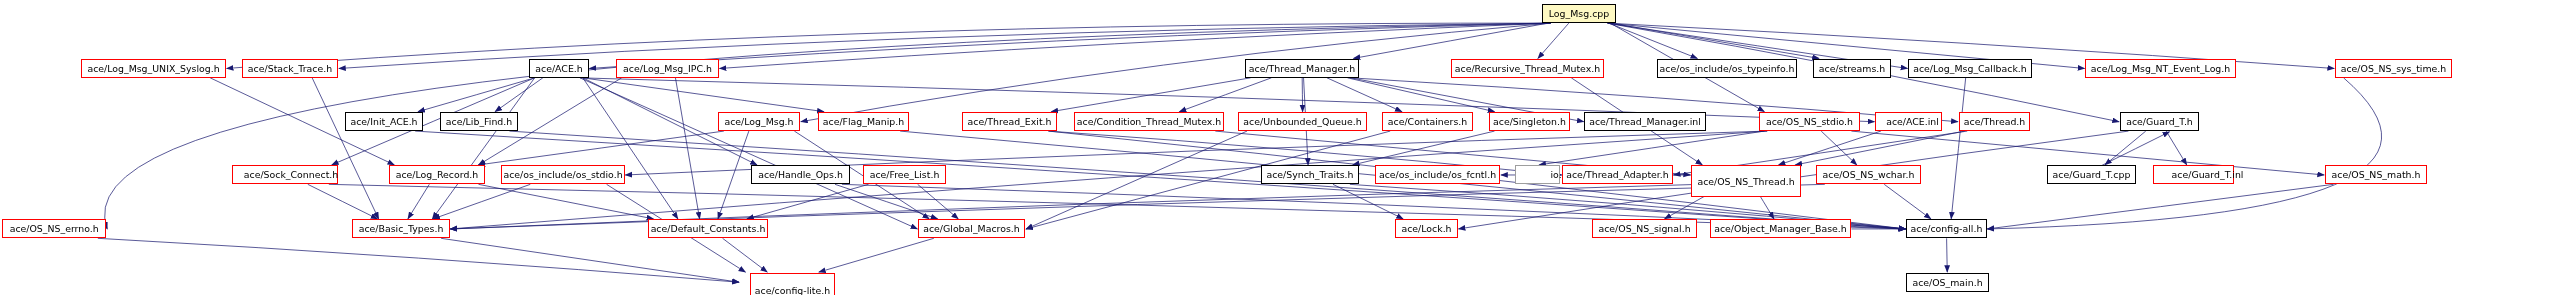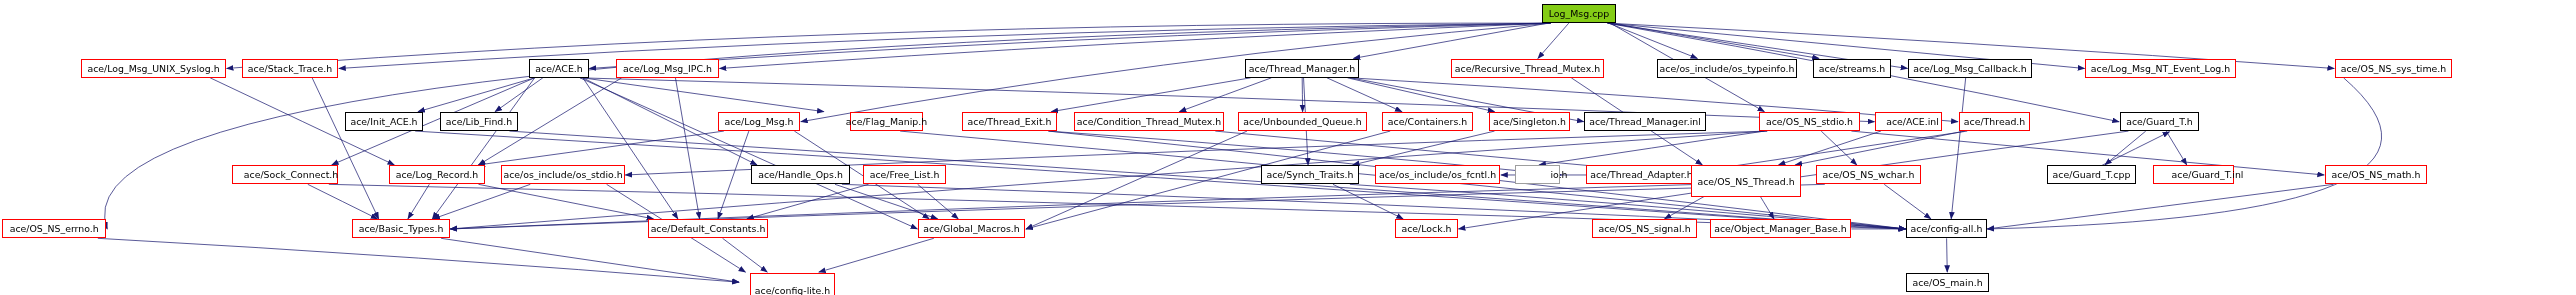--- a/index.html
+++ b/index.html
@@ -12,21 +12,21 @@
     background:#ffffff;
     border:0.7px solid #000000;
     font-family:"DejaVu Sans","Liberation Sans",sans-serif;
     font-size:9.4px;
     color:#000000;
     white-space:nowrap;
     z-index:2;
   }
   .node.truncated{border-color:#ff0000;}
   .node.external{border-color:#9e9e9e;}
-  .node.root{background:#84cc16;border-color:#000000;}
+  .node.root{background:#fef9c3;border-color:#000000;}
 </style>
 </head>
 <body>
 
 <div id="canvas">
   <svg id="edge-layer" width="2576" height="296" viewBox="0 0 3580 411" xmlns="http://www.w3.org/2000/svg">
     <defs>
       <marker id="arrow" markerUnits="userSpaceOnUse" markerWidth="12" markerHeight="9" refX="9.5" refY="4" orient="auto">
         <path d="M0,0 L10.5,4 L0,8 z" fill="#191970"></path>
       </marker>
@@ -131,40 +131,40 @@
       <div class="node normal" style="left: 1245px; top: 59px; width: 114px; height: 18.7px;">ace/Thread_Manager.h</div>
       <div class="node truncated" style="left: 1451px; top: 59px; width: 153px; height: 18.7px;">ace/Recursive_Thread_Mutex.h</div>
       <div class="node normal" style="left: 1657px; top: 59px; width: 140px; height: 18.7px;">ace/os_include/os_typeinfo.h</div>
       <div class="node normal" style="left: 1813px; top: 59px; width: 78px; height: 18.7px;">ace/streams.h</div>
       <div class="node normal" style="left: 1908px; top: 59px; width: 124px; height: 18.7px;">ace/Log_Msg_Callback.h</div>
       <div class="node truncated" style="left: 2085px; top: 59px; width: 151px; height: 18.7px;">ace/Log_Msg_NT_Event_Log.h</div>
       <div class="node truncated" style="left: 2335px; top: 59px; width: 117px; height: 18.7px;">ace/OS_NS_sys_time.h</div>
       <div class="node normal" style="left: 345px; top: 112px; width: 78px; height: 18.7px;">ace/Init_ACE.h</div>
       <div class="node normal" style="left: 440px; top: 112px; width: 78px; height: 18.7px;">ace/Lib_Find.h</div>
       <div class="node truncated" style="left: 718px; top: 112px; width: 82px; height: 18.7px;">ace/Log_Msg.h</div>
-      <div class="node truncated" style="left: 818px; top: 112px; width: 73px; height: 18.7px; margin-left: 32px;">ace/Flag_Manip.h</div>
+      <div class="node truncated" style="left: 818px; top: 112px; width: 91px; height: 18.7px;">ace/Flag_Manip.h</div>
       <div class="node truncated" style="left: 962px; top: 112px; width: 95px; height: 18.7px;">ace/Thread_Exit.h</div>
       <div class="node truncated" style="left: 1074px; top: 112px; width: 150px; height: 18.7px;">ace/Condition_Thread_Mutex.h</div>
       <div class="node truncated" style="left: 1238px; top: 112px; width: 129px; height: 18.7px;">ace/Unbounded_Queue.h</div>
       <div class="node truncated" style="left: 1382px; top: 112px; width: 91px; height: 18.7px;">ace/Containers.h</div>
       <div class="node truncated" style="left: 1489px; top: 112px; width: 81px; height: 18.7px;">ace/Singleton.h</div>
       <div class="node normal" style="left: 1584px; top: 112px; width: 122px; height: 18.7px;">ace/Thread_Manager.inl</div>
       <div class="node truncated" style="left: 1759px; top: 112px; width: 101px; height: 18.7px;">ace/OS_NS_stdio.h</div>
       <div class="node truncated" style="left: 1875px; top: 112px; width: 67px; height: 18.7px; padding-left: 8px;">ace/ACE.inl</div>
       <div class="node truncated" style="left: 1959px; top: 112px; width: 71px; height: 18.7px;">ace/Thread.h</div>
       <div class="node normal" style="left: 2120px; top: 112px; width: 79px; height: 18.7px;">ace/Guard_T.h</div>
       <div class="node truncated" style="left: 232px; top: 165px; width: 106px; height: 18.7px; padding-left: 12px;">ace/Sock_Connect.h</div>
       <div class="node truncated" style="left: 389px; top: 165px; width: 96px; height: 18.7px;">ace/Log_Record.h</div>
       <div class="node truncated" style="left: 501px; top: 165px; width: 124px; height: 18.7px;">ace/os_include/os_stdio.h</div>
       <div class="node normal" style="left: 751px; top: 165px; width: 99px; height: 18.7px;">ace/Handle_Ops.h</div>
       <div class="node truncated" style="left: 863px; top: 165px; width: 83px; height: 18.7px;">ace/Free_List.h</div>
       <div class="node normal" style="left: 1261px; top: 165px; width: 98px; height: 18.7px;">ace/Synch_Traits.h</div>
       <div class="node truncated" style="left: 1375px; top: 165px; width: 125px; height: 18.7px;">ace/os_include/os_fcntl.h</div>
       <div class="node external" style="left: 1515px; top: 165px; width: 30px; height: 18.7px; padding-left: 43px;">io.h</div>
-      <div class="node truncated" style="left: 1562px; top: 165px; width: 111px; height: 18.7px; margin-left: 24px;">ace/Thread_Adapter.h</div>
+      <div class="node truncated" style="left: 1562px; top: 165px; width: 111px; height: 18.7px;">ace/Thread_Adapter.h</div>
       <div class="node truncated" style="left: 1691px; top: 165px; width: 110px; height: 32px;">ace/OS_NS_Thread.h</div>
       <div class="node truncated" style="left: 1816px; top: 165px; width: 105px; height: 18.7px;">ace/OS_NS_wchar.h</div>
       <div class="node normal" style="left: 2047px; top: 165px; width: 89px; height: 18.7px;">ace/Guard_T.cpp</div>
       <div class="node truncated" style="left: 2153px; top: 165px; width: 81px; height: 18.7px; padding-left: 28px;">ace/Guard_T.inl</div>
       <div class="node truncated" style="left: 2325px; top: 165px; width: 102px; height: 18.7px;">ace/OS_NS_math.h</div>
       <div class="node truncated" style="left: 2.2px; top: 219px; width: 104px; height: 18.7px;">ace/OS_NS_errno.h</div>
       <div class="node truncated" style="left: 352px; top: 219px; width: 98px; height: 18.7px;">ace/Basic_Types.h</div>
       <div class="node truncated" style="left: 648px; top: 219px; width: 120px; height: 18.7px;">ace/Default_Constants.h</div>
       <div class="node truncated" style="left: 918px; top: 219px; width: 107px; height: 18.7px;">ace/Global_Macros.h</div>
       <div class="node truncated" style="left: 1395px; top: 219px; width: 63px; height: 18.7px;">ace/Lock.h</div>

